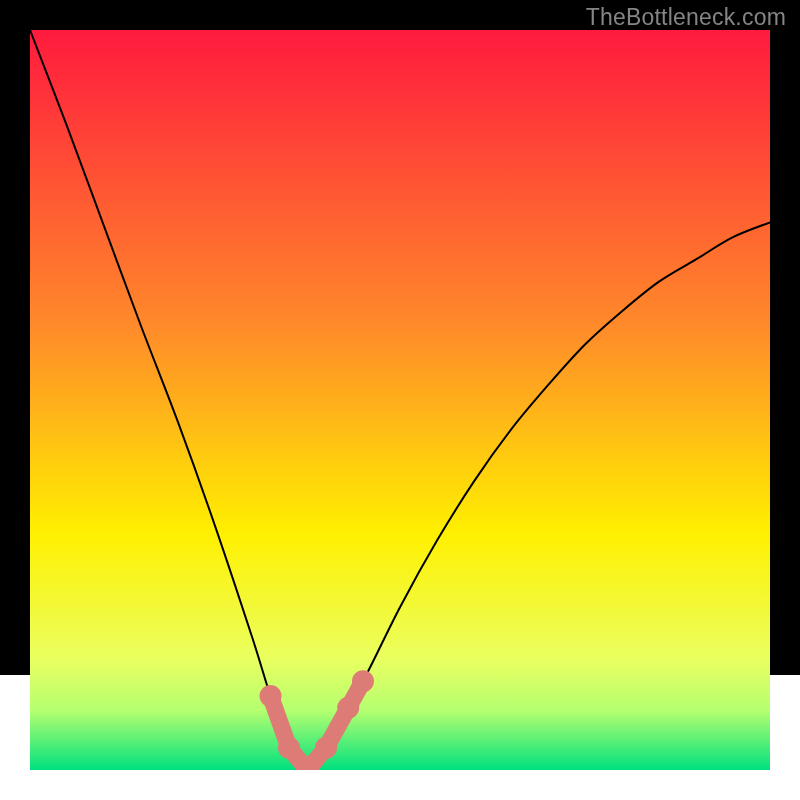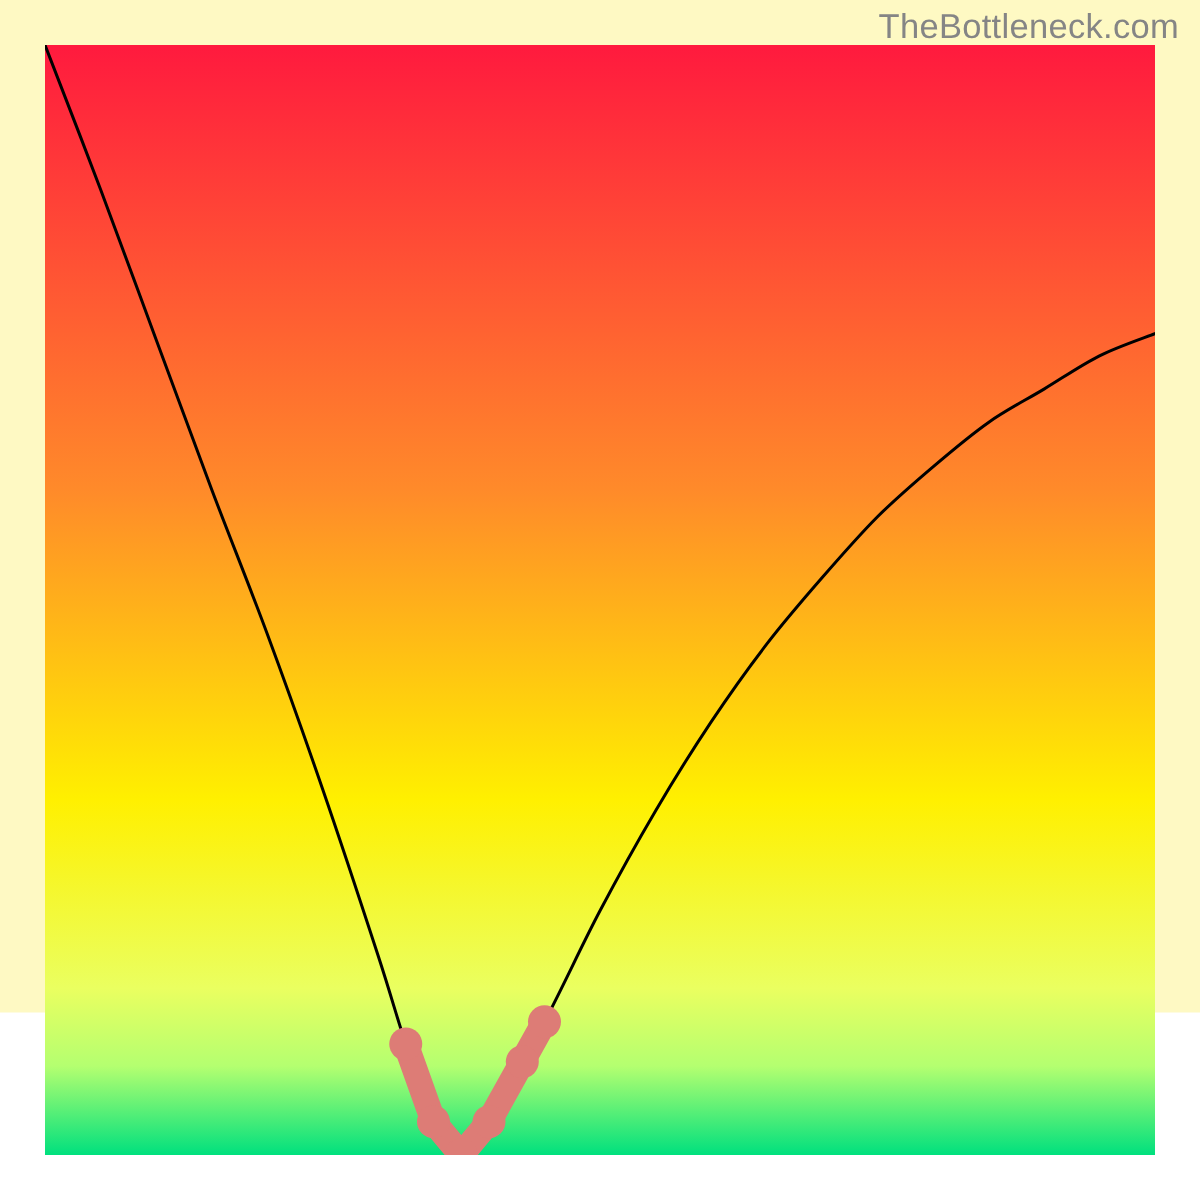--- a/index.html
+++ b/index.html
@@ -6,21 +6,21 @@
     margin: 0;
     padding: 0;
     width: 800px;
     height: 800px;
     overflow: hidden;
     font-family: Arial, Helvetica, sans-serif;
   }
   .frame {
     width: 800px;
     height: 675px;
-    background: #fef9c3;
+    background: #000000;
     position: relative;
   }
   .watermark {
     position: absolute;
     top: 4px;
     right: 14px;
     font-size: 23px;
     font-weight: 500;
     color: #858585;
     letter-spacing: 0.2px;

